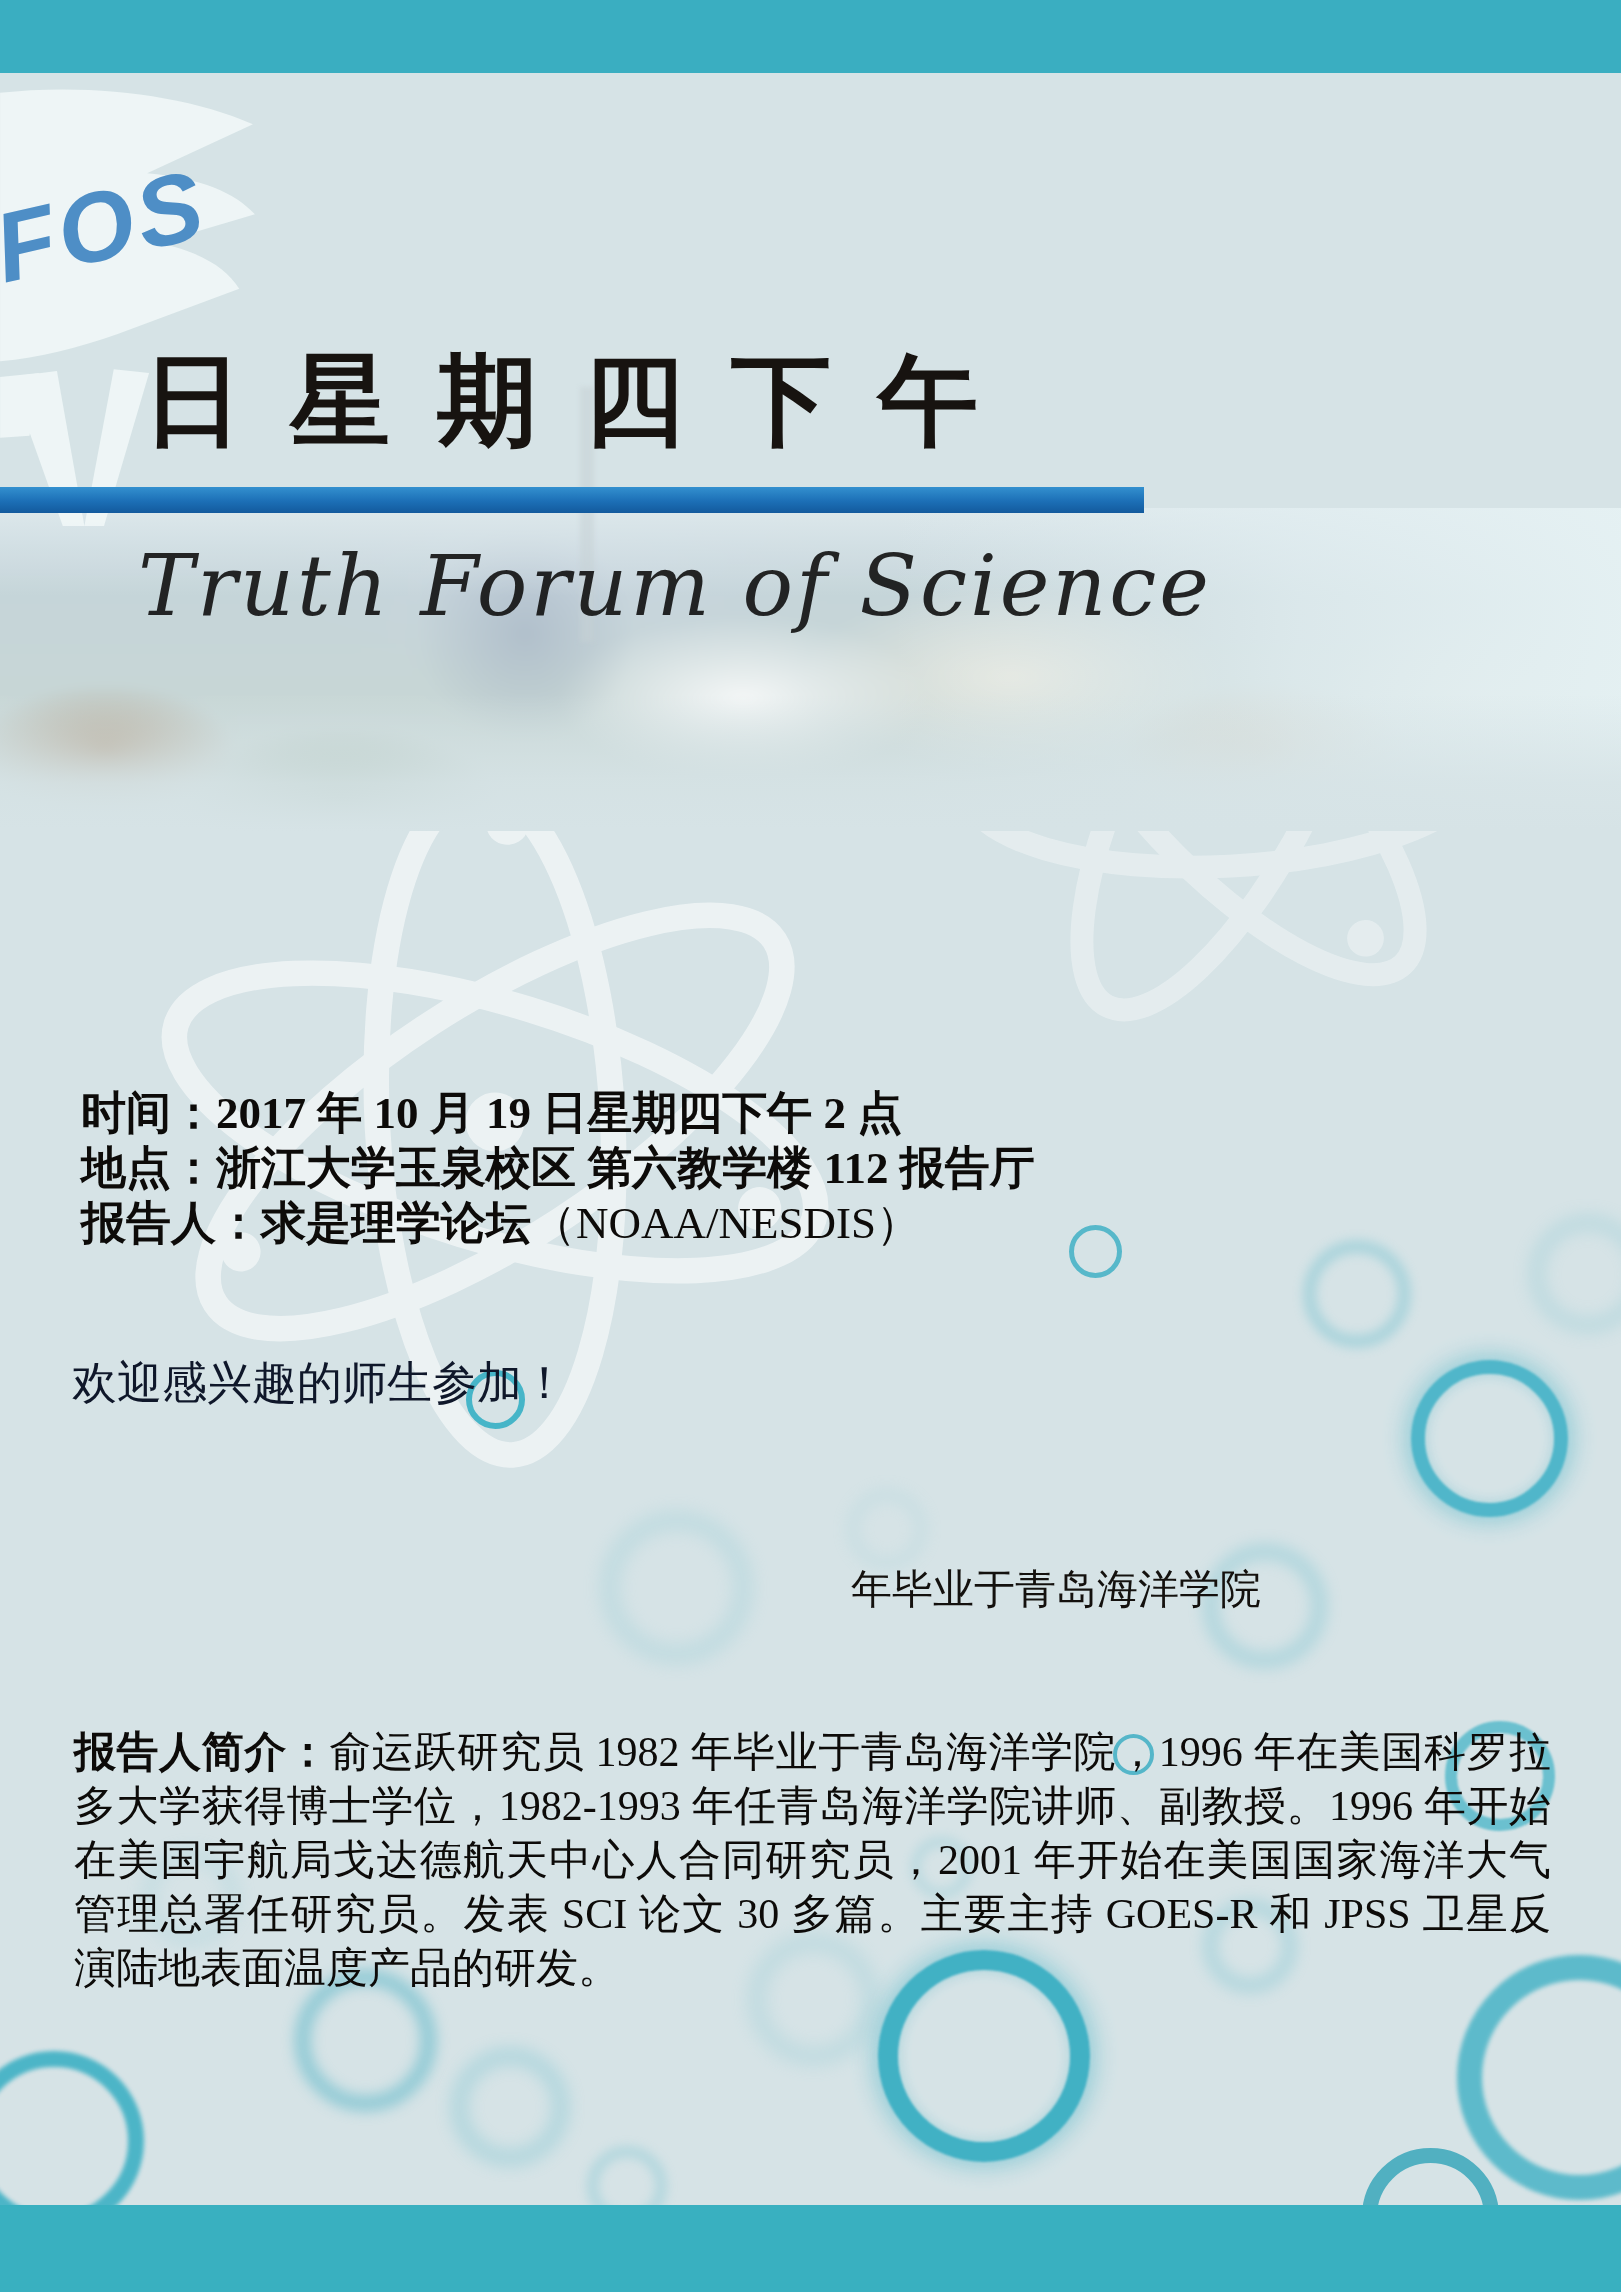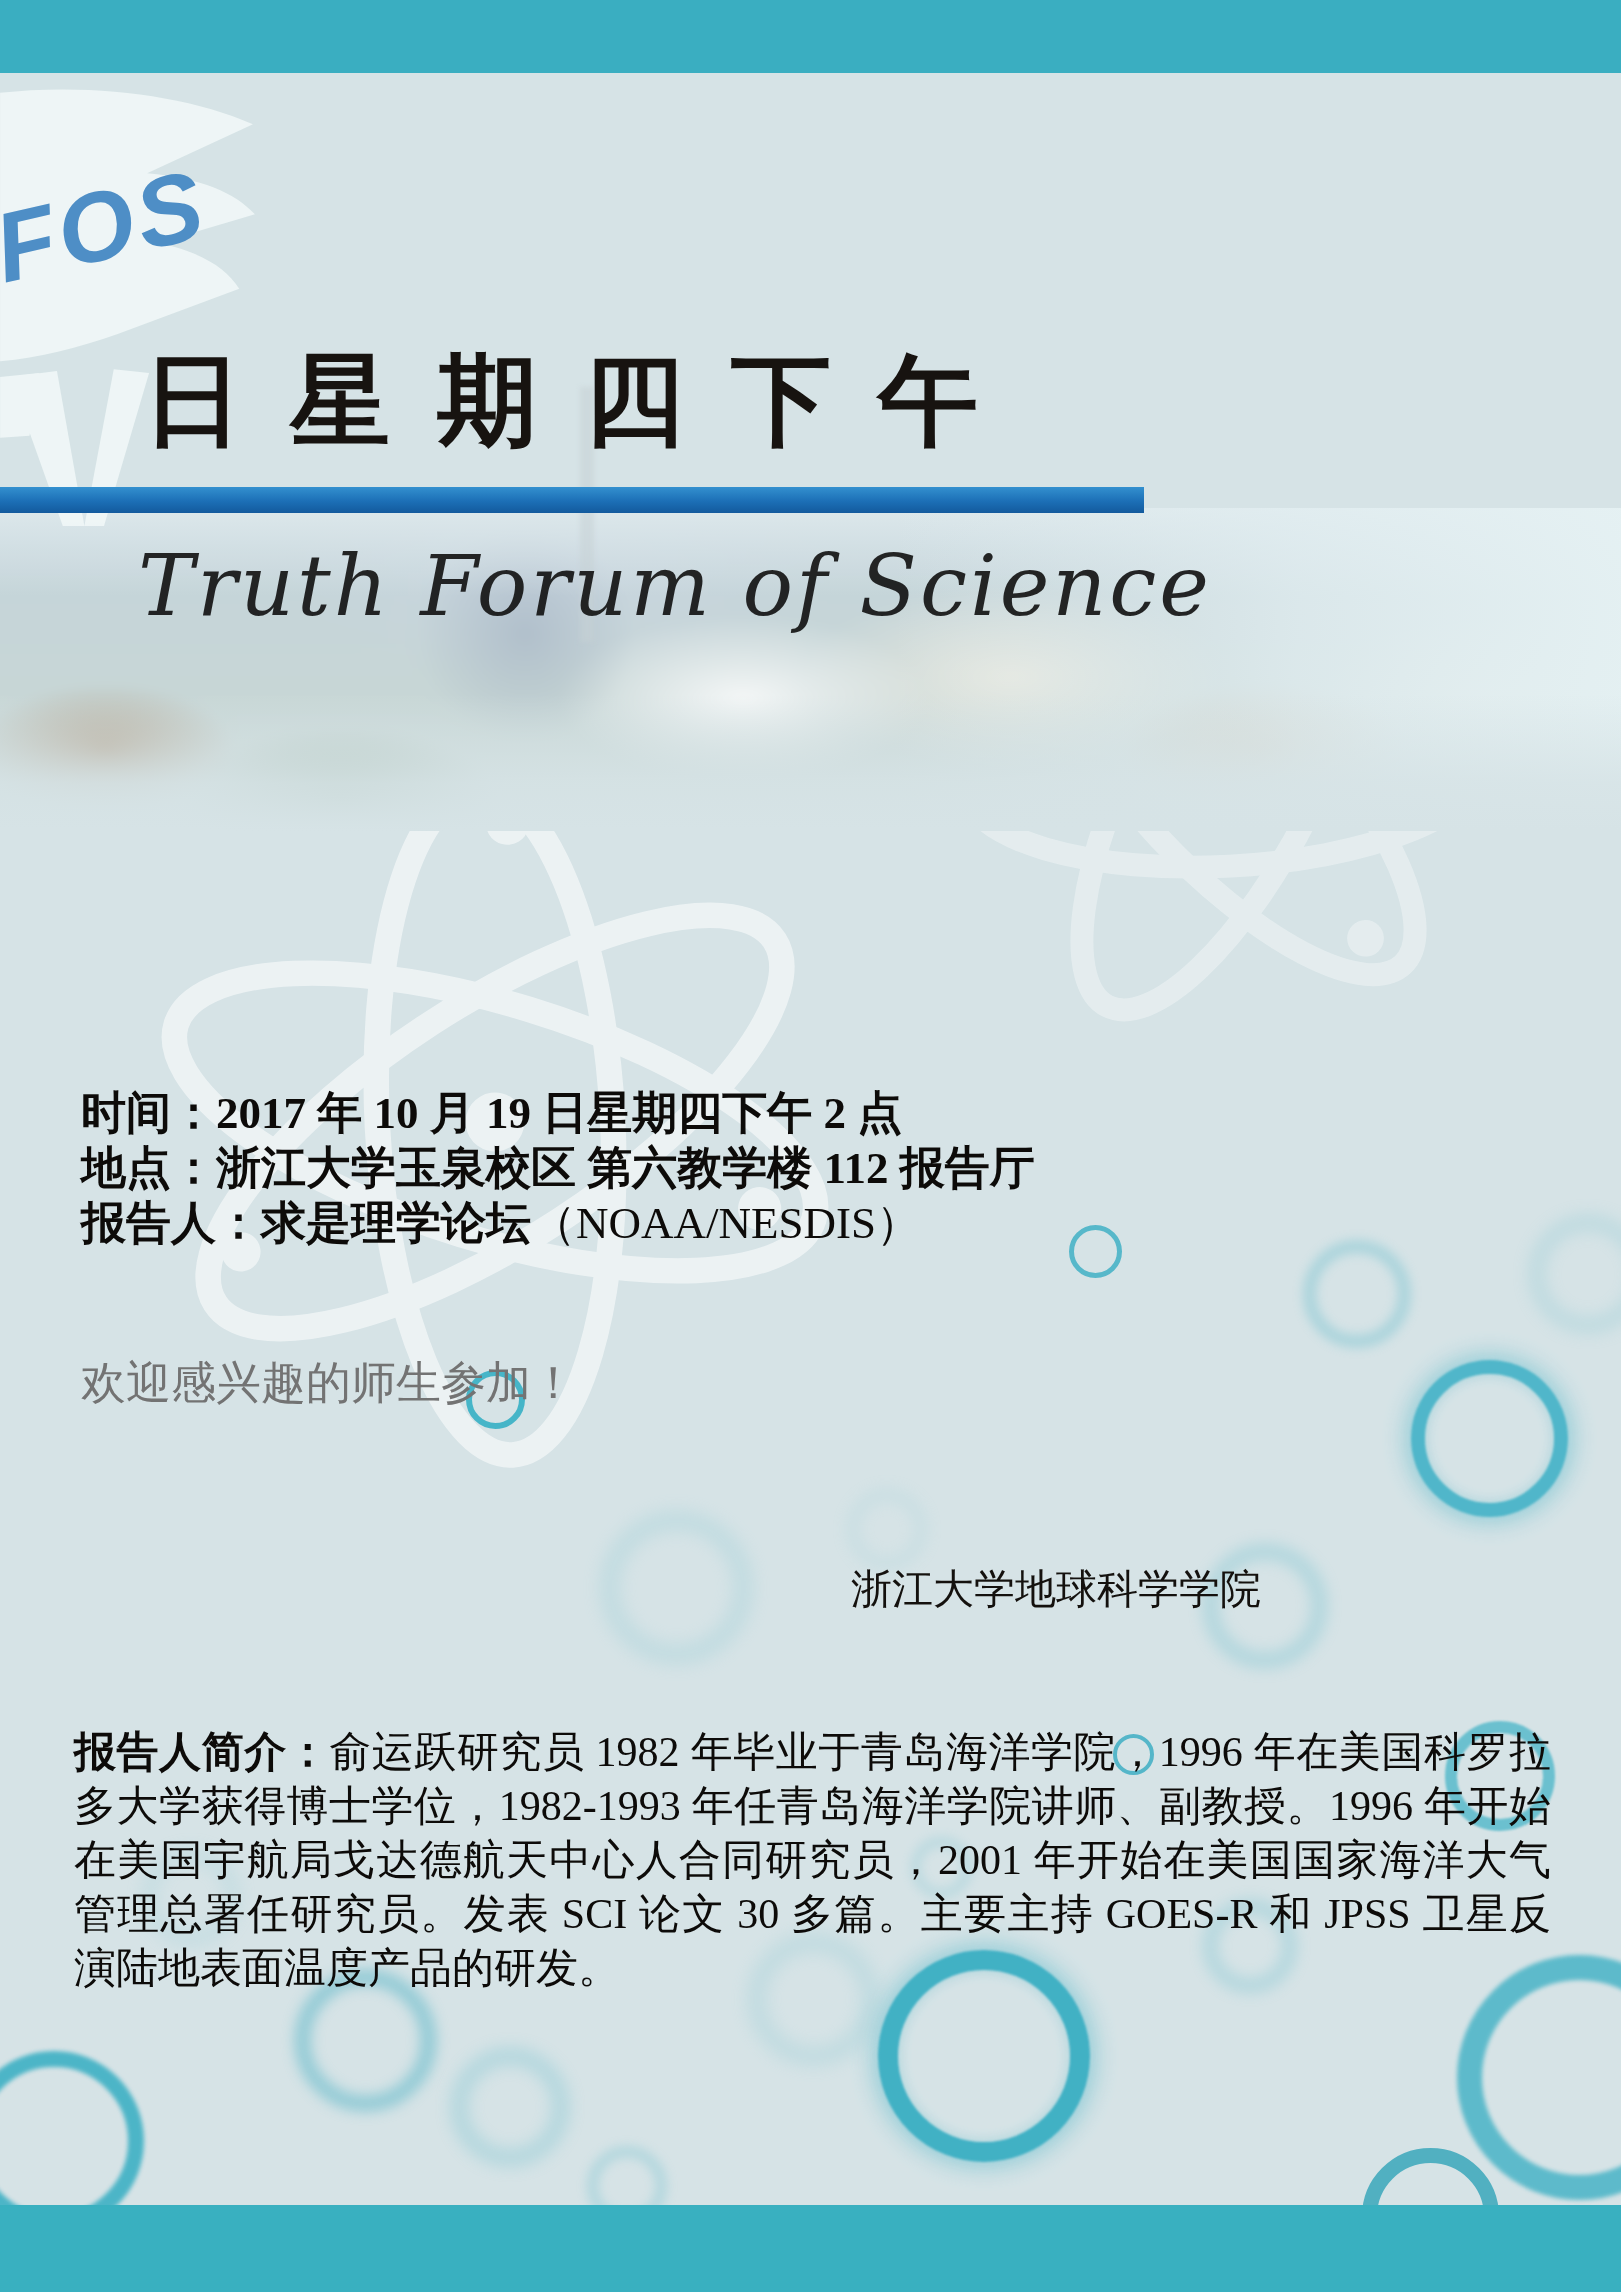--- a/index.html
+++ b/index.html
@@ -77,22 +77,22 @@
   }
   .topic .cn{font-family:"Liberation Sans", sans-serif;font-weight:bold;font-size:51px;}
   .topic .en{font-family:"DejaVu Sans Mono", monospace;font-weight:bold;font-size:50px;letter-spacing:1px;}
   .info{
     position:absolute;left:81px;top:1086px;z-index:5;
     font-size:45px;line-height:55px;color:#0d0b09;white-space:nowrap;
   }
   .info b{font-weight:bold;}
   .info .normal{font-weight:normal;margin-top:25px;}
   .welcome{
-    position:absolute;left:81px;top:1353px;z-index:5;
-    font-size:45px;color:#737373;white-space:nowrap;
+    position:absolute;left:72px;top:1353px;z-index:5;
+    font-size:45px;color:#0f172a;white-space:nowrap;
   }
   .organizer{
     position:absolute;left:851px;top:1562px;z-index:5;
     font-size:41px;color:#14110e;white-space:nowrap;
   }
   .bio{
     position:absolute;left:74px;top:1725px;z-index:5;width:1477px;
     font-size:42px;line-height:54px;color:#0d0b09;
     text-align:justify;margin:0;
   }
@@ -183,18 +183,18 @@
   </div>
 
   <div class="info">
     <div><b>时间：</b><b>2017 年 10 月 19 日星期四下午 2 点</b></div>
     <div><b>地点：</b><b>浙江大学玉泉校区  第六教学楼 112 报告厅</b></div>
     <div><b>报告人：</b><b>求是理学论坛</b><span class="normal">（NOAA/NESDIS）</span></div>
   </div>
 
   <div class="welcome">欢迎感兴趣的师生参加！</div>
 
-  <div class="organizer">浙江大学地球科学学院</div>
+  <div class="organizer">年毕业于青岛海洋学院</div>
 
   <p class="bio"><span class="bio-label">报告人简介：</span><span>俞运跃研究员 1982 年毕业于青岛海洋学院，1996 年在美国科罗拉多大学获得博士学位，1982-1993 年任青岛海洋学院讲师、副教授。1996 年开始在美国宇航局戈达德航天中心人合同研究员，2001 年开始在美国国家海洋大气管理总署任研究员。发表 SCI 论文 30 多篇。主要主持 GOES-R 和 JPSS 卫星反演陆地表面温度产品的研发。</span></p>
 
 </div>
 
 
 </body></html>

